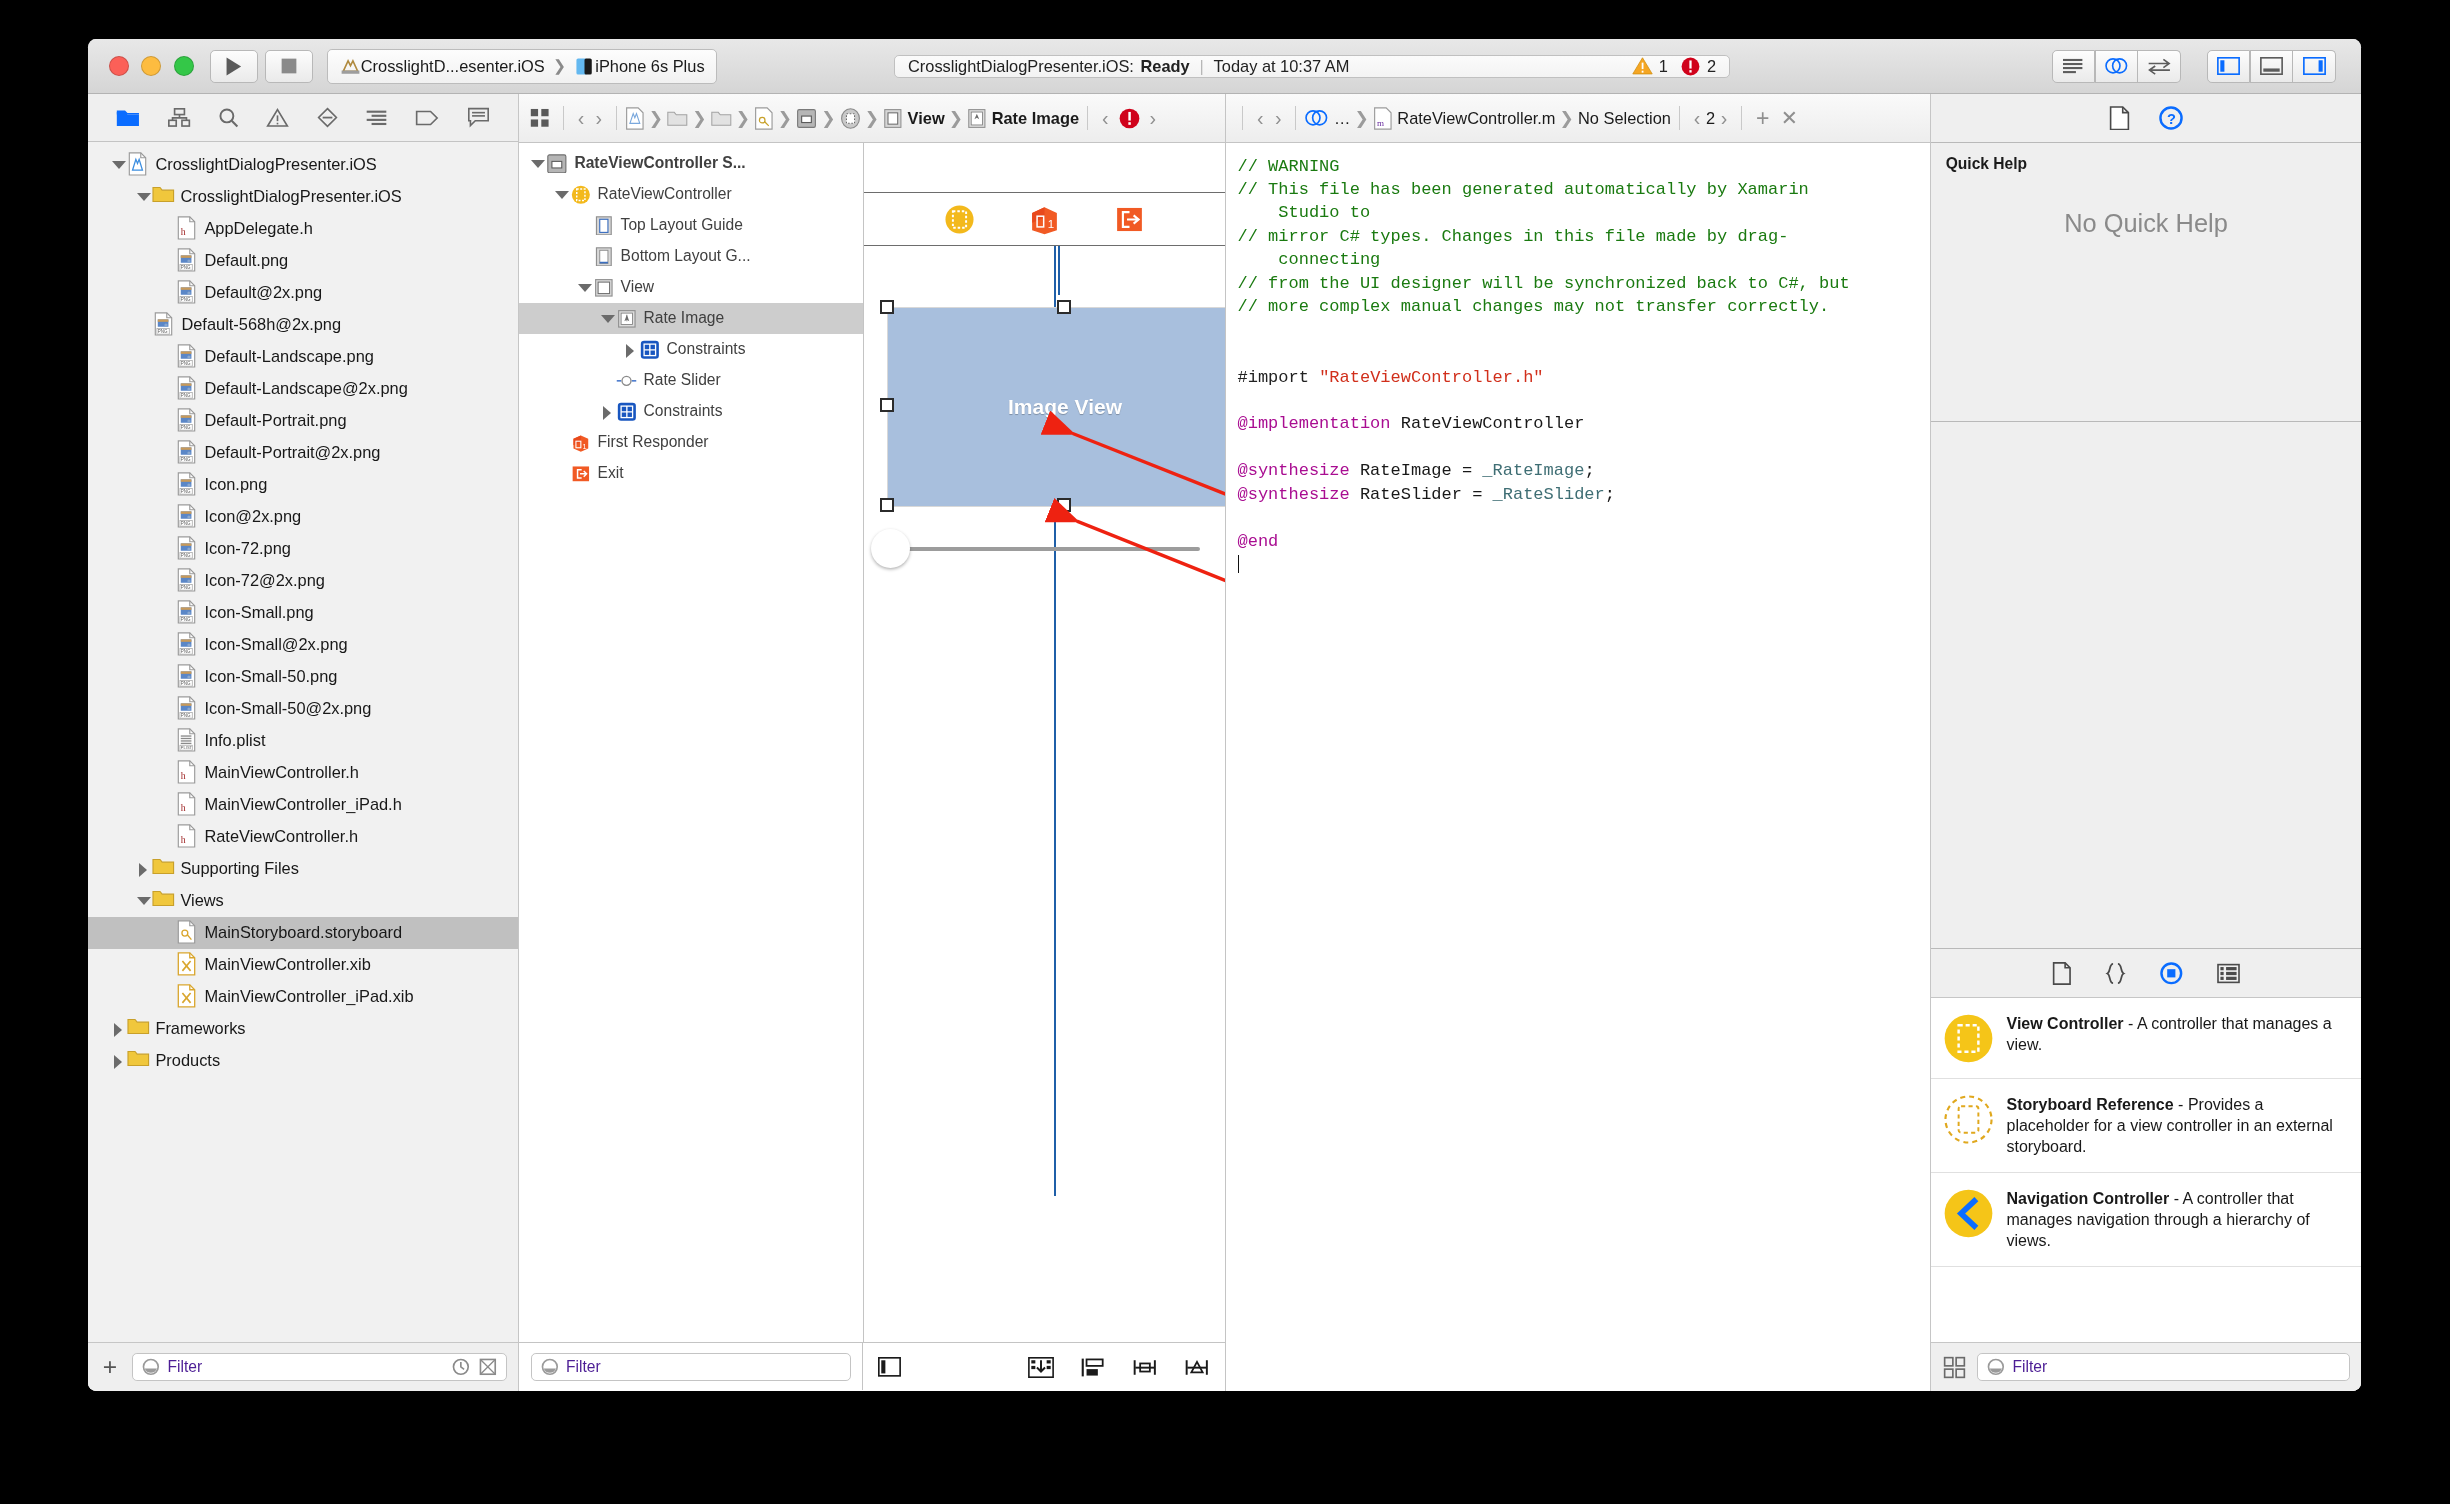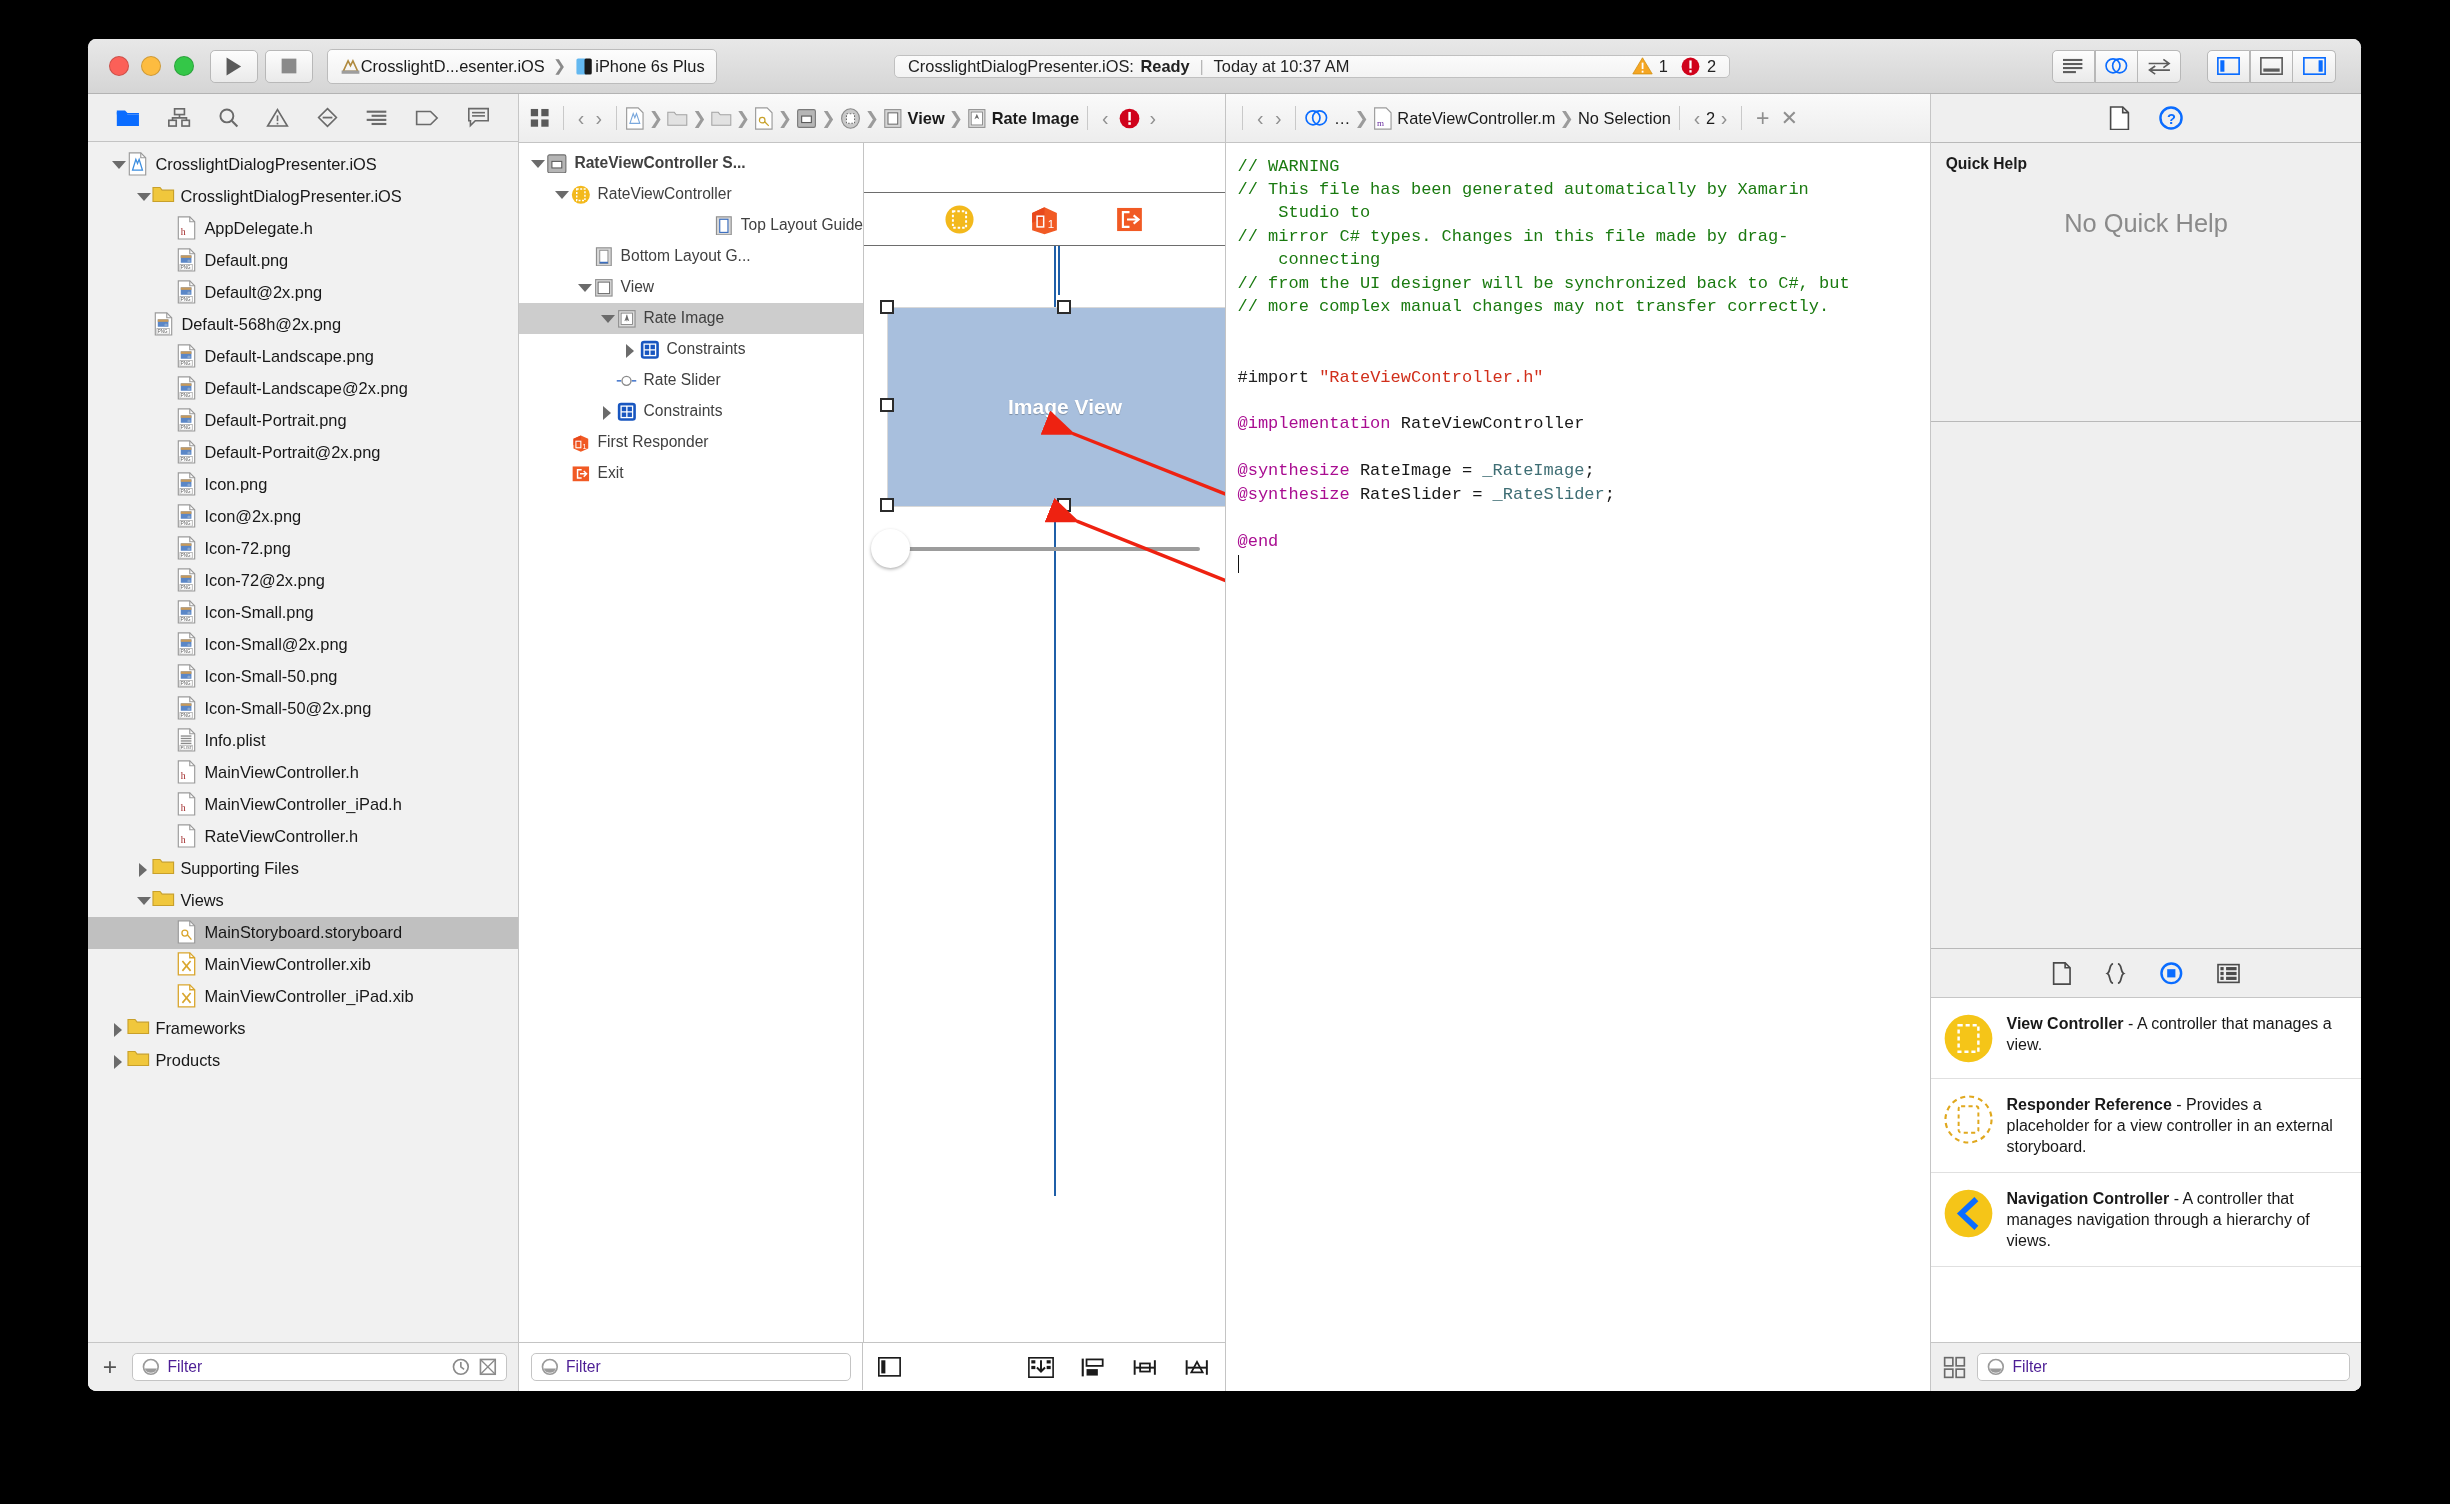--- a/index.html
+++ b/index.html
@@ -1106,21 +1106,21 @@
               <div class="out-row" style="padding-left: 33px;">
                 <span class="disclosure open"></span>
                 <span class="out-ico">
                   <svg viewBox="0 0 24 24" width="19.7" height="19.7">
                     <circle cx="12" cy="12" r="11" fill="#f3b91c"></circle>
                     <rect x="7" y="5" width="10" height="14" fill="none" stroke="#fff" stroke-width="1.8" stroke-dasharray="2.4 1.8"></rect>
                   </svg>
                 </span>
                 <span>RateViewController</span>
               </div>
-              <div class="out-row" style="padding-left: 56px; justify-content: flex-end;">
+              <div class="out-row" style="padding-left: 56px;">
                 <span class="disclosure"></span>
                 <span class="out-ico">
                   <svg viewBox="0 0 24 24" width="19.7" height="19.7">
                     <rect x="3" y="1" width="18" height="22" fill="#d8d8d8" stroke="#8f8f8f" stroke-width="1.4"></rect>
                     <rect x="7" y="4" width="10" height="16" fill="#fff" stroke="#3c6fbf" stroke-width="1.4"></rect>
                   </svg>
                 </span>
                 <span>Top Layout Guide</span>
               </div>
               <div class="out-row" style="padding-left: 56px;">
@@ -1426,21 +1426,21 @@
             </span>
             <span class="lib-text"><b>View Controller</b><span> - A controller that manages a view.</span></span>
           </div>
           <div class="lib-item">
             <span class="lib-ico">
               <svg viewBox="0 0 62 62" width="51" height="51">
                 <circle cx="31" cy="31" r="28" fill="none" stroke="#e0a81e" stroke-width="2.6" stroke-dasharray="6 5"></circle>
                 <rect x="19" y="15" width="24" height="32" rx="3" fill="none" stroke="#e0a81e" stroke-width="2.4" stroke-dasharray="5 4"></rect>
               </svg>
             </span>
-            <span class="lib-text"><b>Responder Reference</b><span> - Provides a placeholder for a view controller in an external storyboard.</span></span>
+            <span class="lib-text"><b>Storyboard Reference</b><span> - Provides a placeholder for a view controller in an external storyboard.</span></span>
           </div>
           <div class="lib-item">
             <span class="lib-ico">
               <svg viewBox="0 0 62 62" width="51" height="51">
                 <circle cx="31" cy="31" r="29" fill="#f5c518"></circle>
                 <path d="M38 16 L22 31 L38 46" fill="none" stroke="#0a6cff" stroke-width="7" stroke-linecap="square"></path>
               </svg>
             </span>
             <span class="lib-text"><b>Navigation Controller</b><span> - A controller that manages navigation through a hierarchy of views.</span></span>
           </div>

